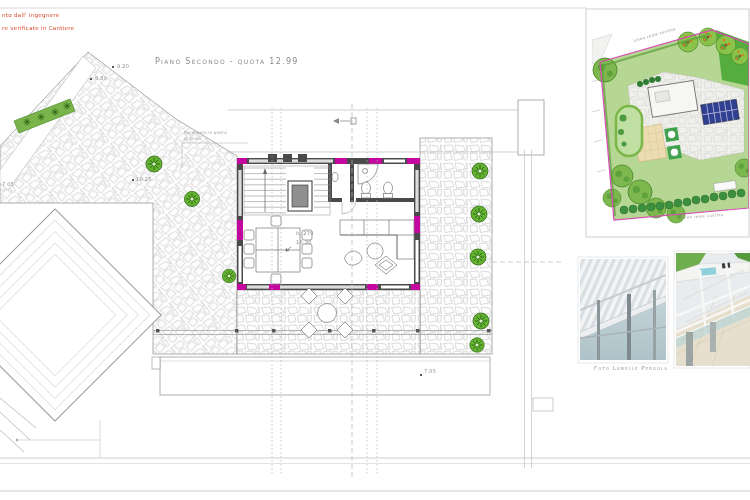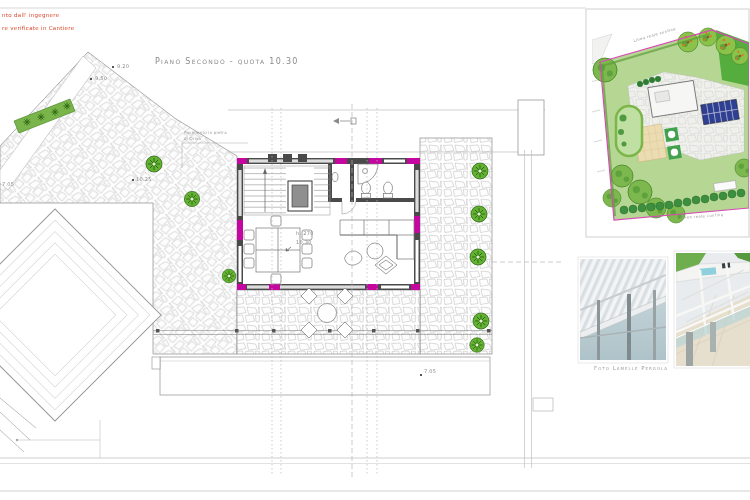--- a/index.html
+++ b/index.html
@@ -17,21 +17,21 @@
   .lbl-sm{font-size:4px;letter-spacing:.2px;fill:#9a9a9a;}
   .site-lbl{font-size:3.8px;letter-spacing:.4px;fill:#9a9a9a;}
 </style>
 </head>
 <body>
 
 <div class="sheet">
 
   <div class="note note1">nto dall' ingegnere</div>
   <div class="note note2">re verificate in Cantiere</div>
-  <div class="plan-title">Piano Secondo - quota 10.30</div>
+  <div class="plan-title">Piano Secondo - quota 12.99</div>
   <div class="photo-caption">Foto Lamelle Pergola</div>
 
   <svg width="750" height="500" viewBox="0 0 750 500">
     <defs>
       <g id="stoneTile">
         <rect width="26" height="18" fill="#ffffff"></rect>
         <g fill="#fdfdfd" stroke="#bdbdbd" stroke-width="0.55" stroke-linejoin="round">
           <path d="M1.5,1.5 L10,1 L12,6.5 L4,8 Z"></path>
           <path d="M13,1 L21.5,2 L23.5,7 L14.5,8.2 Z"></path>
           <path d="M24.5,1 L26,1.5 L26,7 L24.8,7.5 Z"></path>

